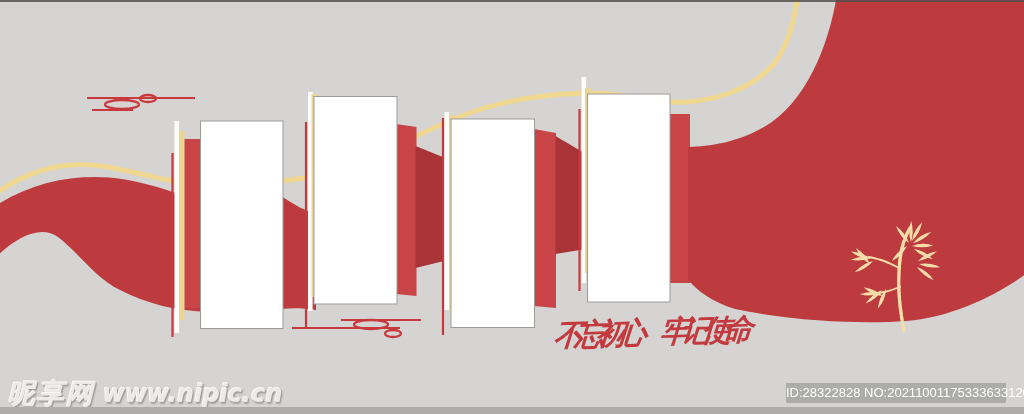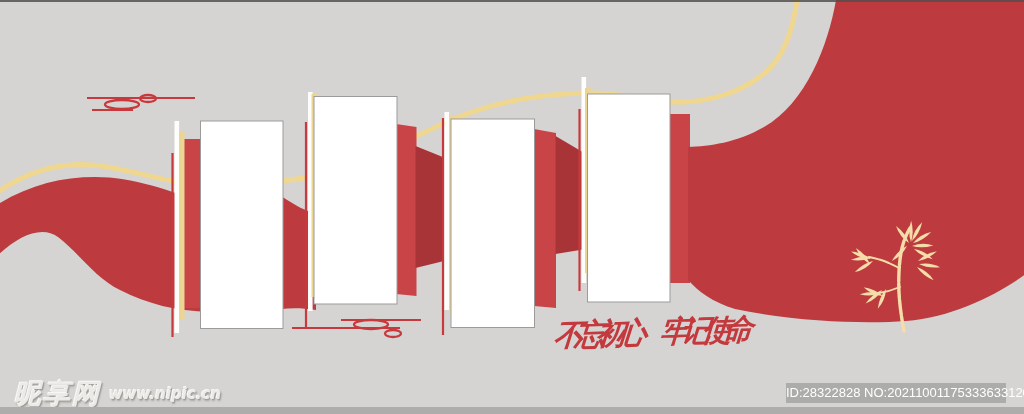--- a/index.html
+++ b/index.html
@@ -35,22 +35,22 @@
     transform:rotate(-2deg) skewX(-6deg);
     white-space:nowrap;
   }
   .watermark{
     position:absolute;left:8px;top:376px;
     display:flex;align-items:center;gap:8px;
     color:var(--c-watermark-text,#eceae7);
     text-shadow:-1px -1px 0 #f8f7f5, 1px 1px 1px #9d9c9a, 1px 2px 2px #aaa9a7;
     white-space:nowrap;
   }
-  .wm-name{font-size:27px;font-weight:900;font-style:italic;letter-spacing:2px;margin-left:6px;}
-  .wm-url{font-size:15px;font-weight:bold;font-style:italic;}
+  .wm-name{font-size:27px;font-weight:900;font-style:italic;letter-spacing:2px;}
+  .wm-url{font-size:24px;font-weight:bold;font-style:italic;}
   .id-badge{
     position:absolute;left:786px;top:383px;width:220px;height:20px;
     background:var(--c-badge-bg,#acacaa);
     color:var(--c-badge-text,#fff);
     font-size:13px;line-height:20px;text-align:center;
     font-family:"Liberation Sans","DejaVu Sans",sans-serif;
     white-space:nowrap;
   }
   .footer-strip{
     position:absolute;left:0;bottom:0;width:100%;height:7px;

